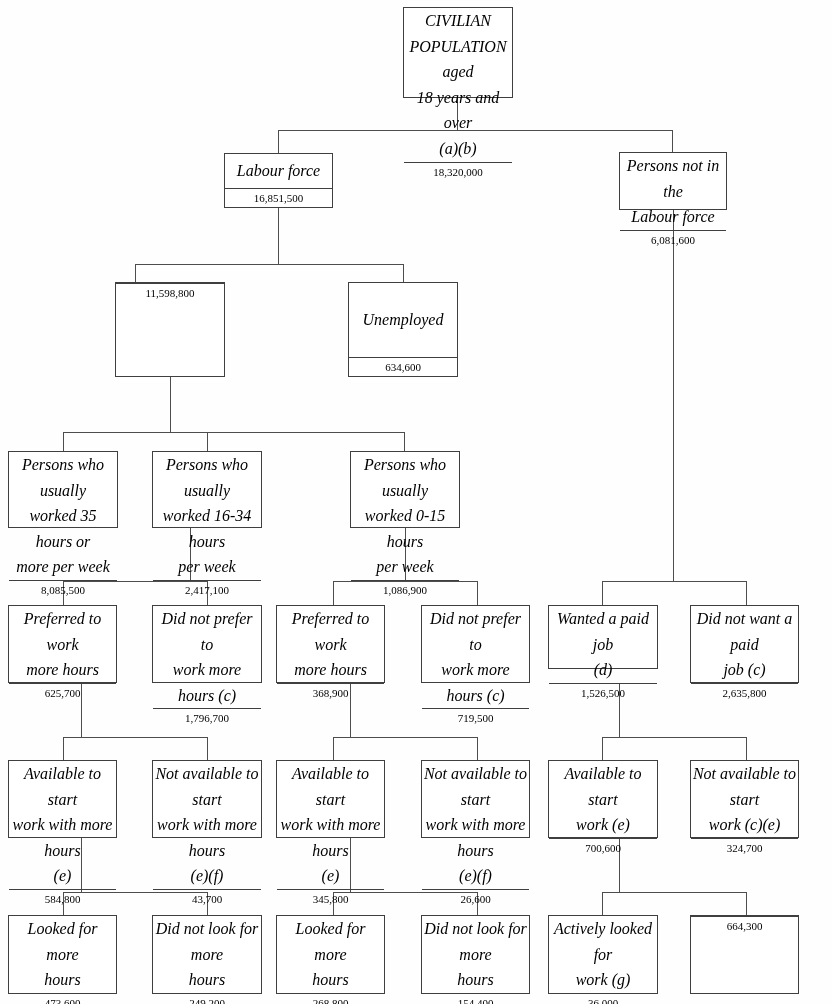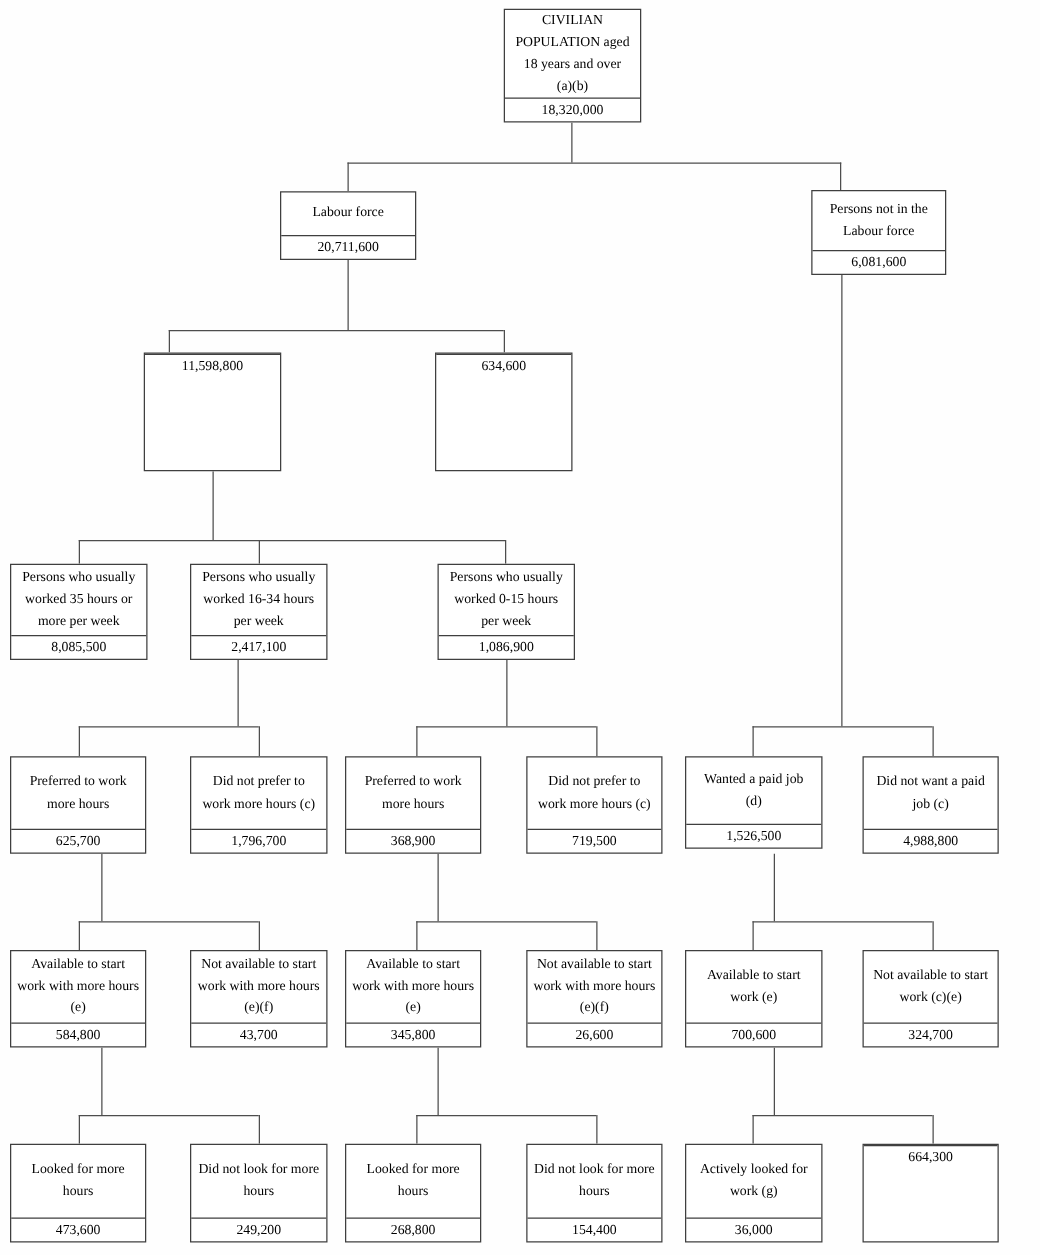--- a/index.html
+++ b/index.html
@@ -19,23 +19,24 @@
     display:flex;
     flex-direction:column;
     text-align:center;
   }
   .node .label{
     flex:1;
     display:flex;
     align-items:center;
     justify-content:center;
     white-space:pre-line;
-    font-size:11px;
+    font-size:16px;
     line-height:1.6;
     padding:0 1px;
+    font-style:italic;
   }
   .node .value{
     flex:none;
     height:18px;
     line-height:18px;
     border-top:1px solid #3f3f3f;
     font-size:11px;
   }
   .vl{position:absolute;width:1px;background:#4d4d4d;}
   .hl{position:absolute;height:1px;background:#4d4d4d;}
@@ -103,34 +104,35 @@
   <div class="node" style="left:403px;top:7px;width:110px;height:91px">
     <div class="label">CIVILIAN
 POPULATION aged
 18 years and over
 (a)(b)</div>
     <div class="value">18,320,000</div>
   </div>
 
   <div class="node" style="left:224px;top:153px;width:109px;height:55px">
     <div class="label">Labour force</div>
-    <div class="value">20,711,600</div>
-  </div>
-
-  <div class="node" style="left:649px;top:152px;width:108px;height:68px">
+    <div class="value">16,851,500</div>
+  </div>
+
+  <div class="node" style="left:619px;top:152px;width:108px;height:58px">
     <div class="label">Persons not in the
 Labour force</div>
     <div class="value">6,081,600</div>
   </div>
 
   <div class="node" style="left:115px;top:282px;width:110px;height:95px">
     <div class="value">11,598,800</div>
   </div>
 
   <div class="node" style="left:348px;top:282px;width:110px;height:95px">
+    <div class="label">Unemployed</div>
     <div class="value">634,600</div>
   </div>
 
   <div class="node" style="left:8px;top:451px;width:110px;height:77px">
     <div class="label">Persons who usually
 worked 35 hours or
 more per week</div>
     <div class="value">8,085,500</div>
   </div>
 
@@ -165,30 +167,30 @@
 more hours</div>
     <div class="value">368,900</div>
   </div>
 
   <div class="node" style="left:421px;top:605px;width:109px;height:78px">
     <div class="label">Did not prefer to
 work more hours (c)</div>
     <div class="value">719,500</div>
   </div>
 
-  <div class="node" style="left:548px;top:605px;width:110px;height:74px">
+  <div class="node" style="left:548px;top:605px;width:110px;height:64px">
     <div class="label">Wanted a paid job
 (d)</div>
     <div class="value">1,526,500</div>
   </div>
 
   <div class="node" style="left:690px;top:605px;width:109px;height:78px">
     <div class="label">Did not want a paid
 job (c)</div>
-    <div class="value">4,988,800</div>
+    <div class="value">2,635,800</div>
   </div>
 
   <div class="node" style="left:8px;top:760px;width:109px;height:78px">
     <div class="label">Available to start
 work with more hours
 (e)</div>
     <div class="value">584,800</div>
   </div>
 
   <div class="node" style="left:152px;top:760px;width:110px;height:78px">

